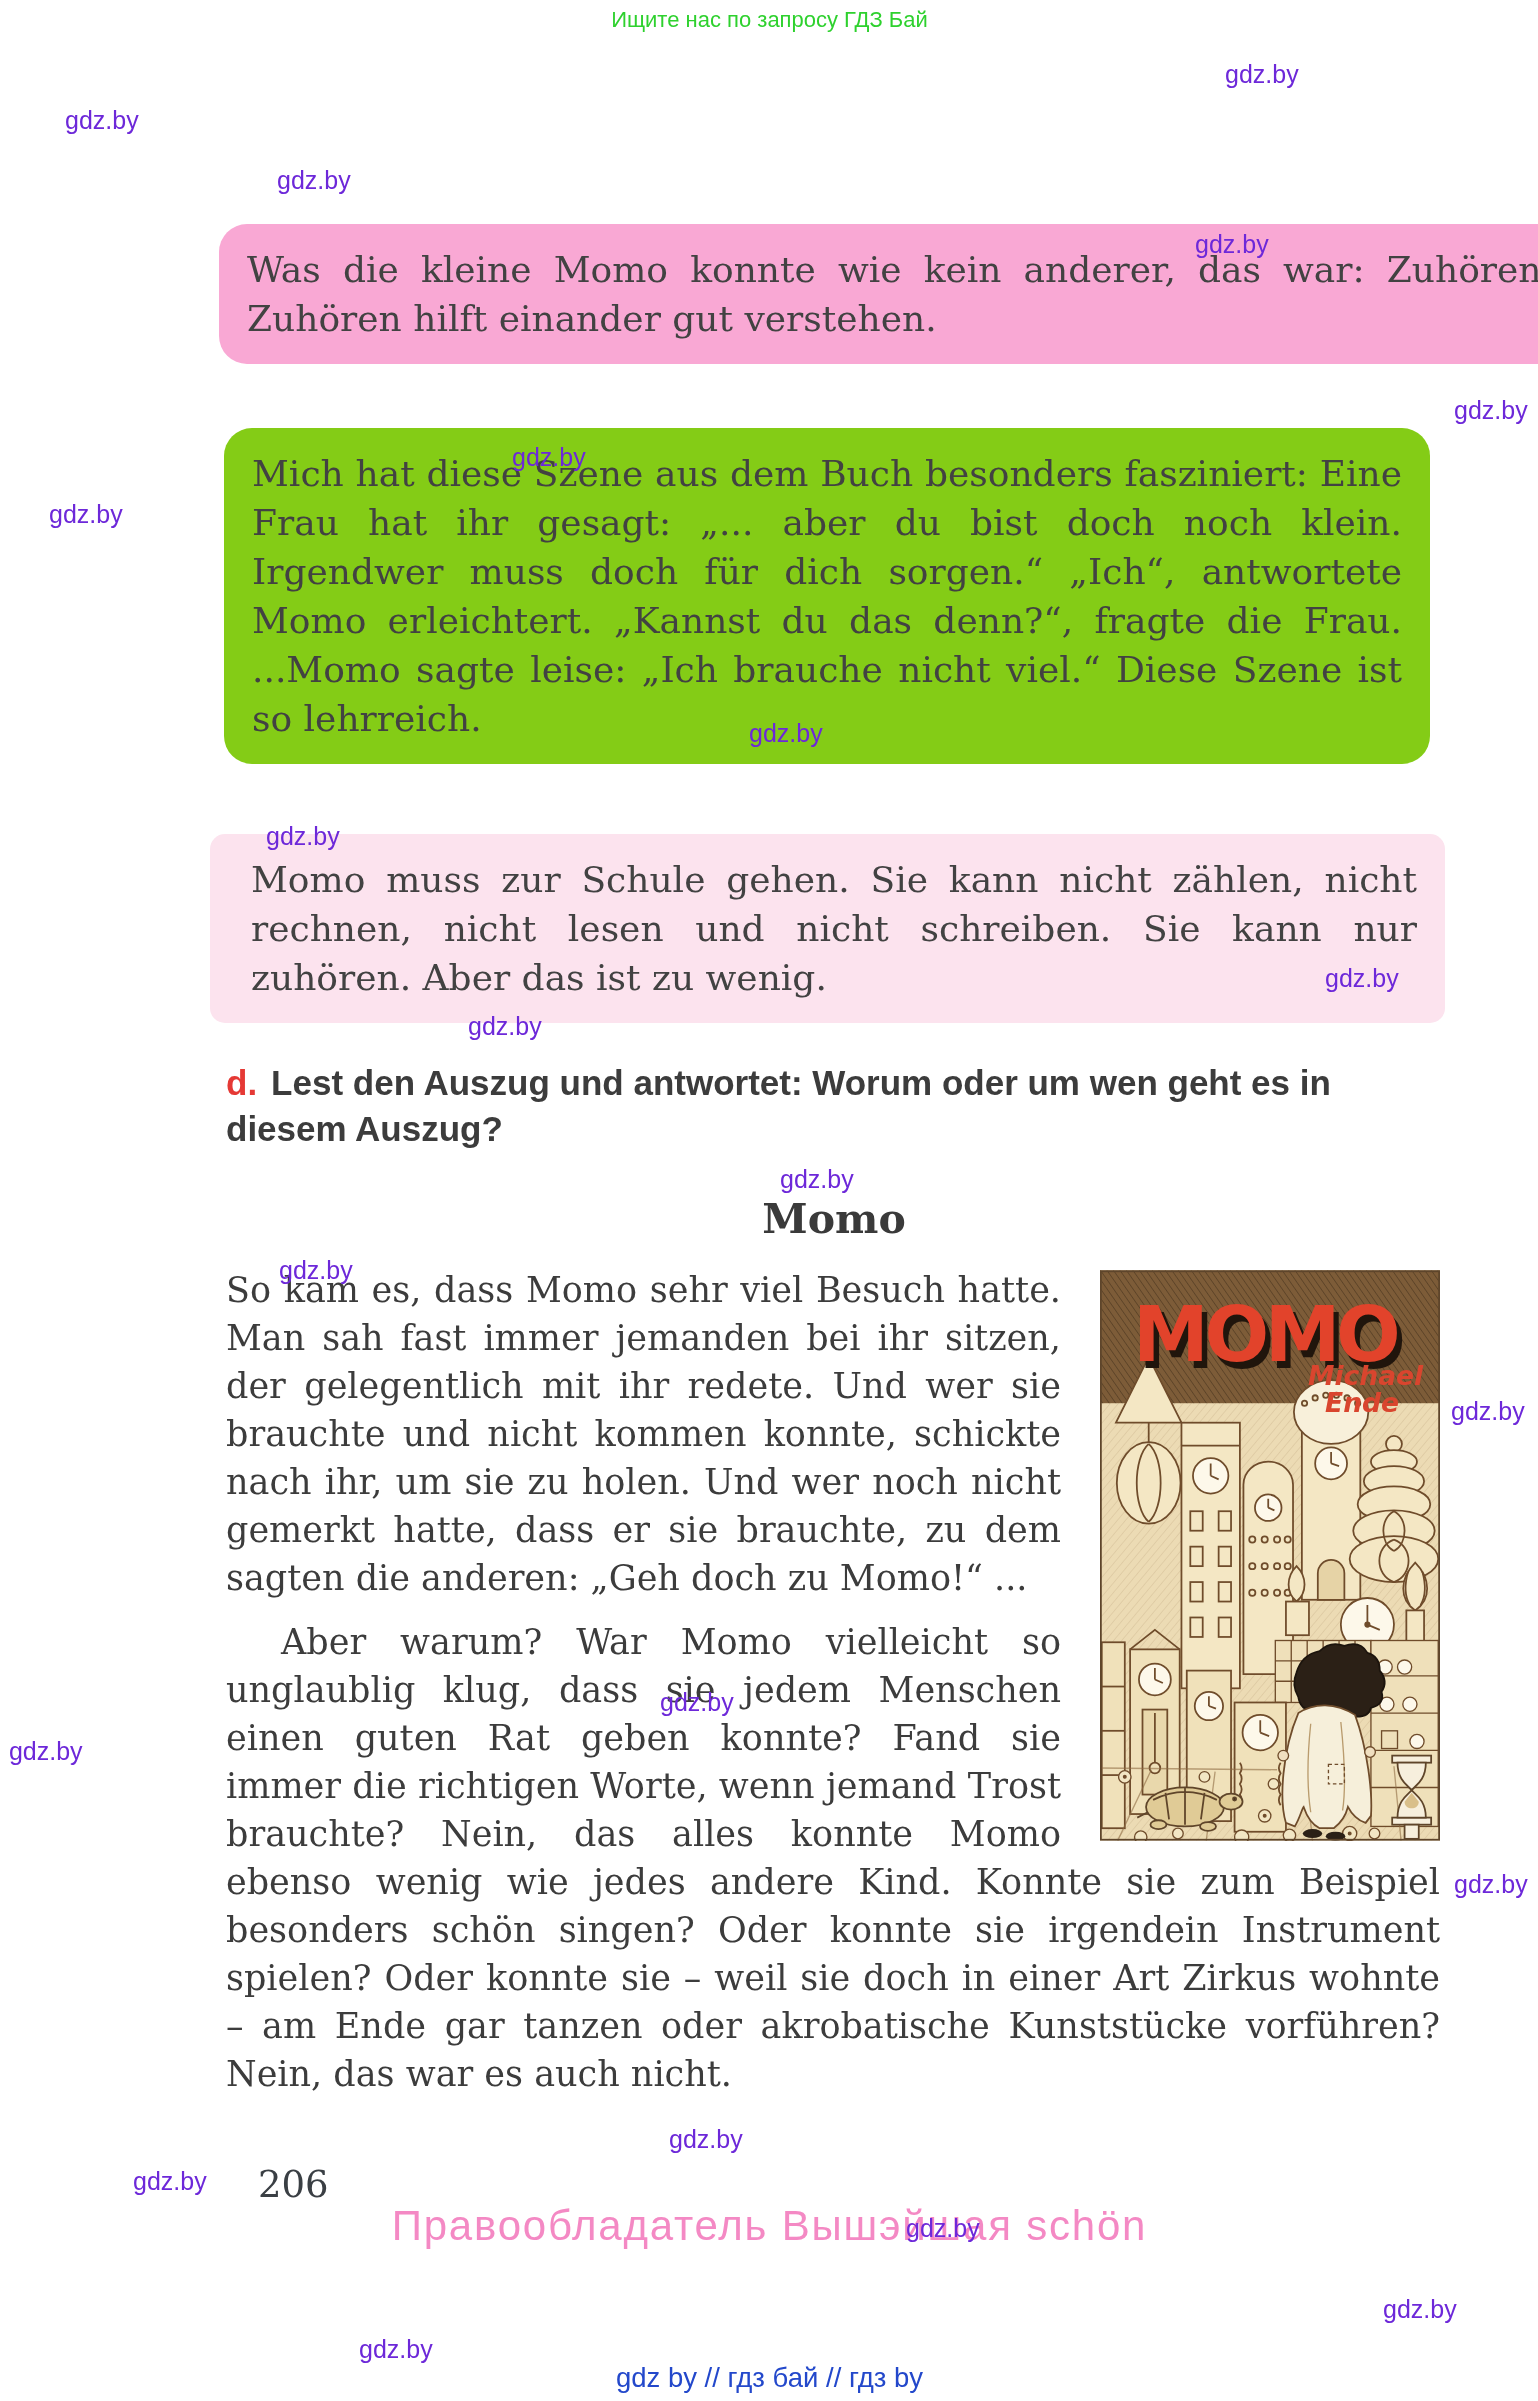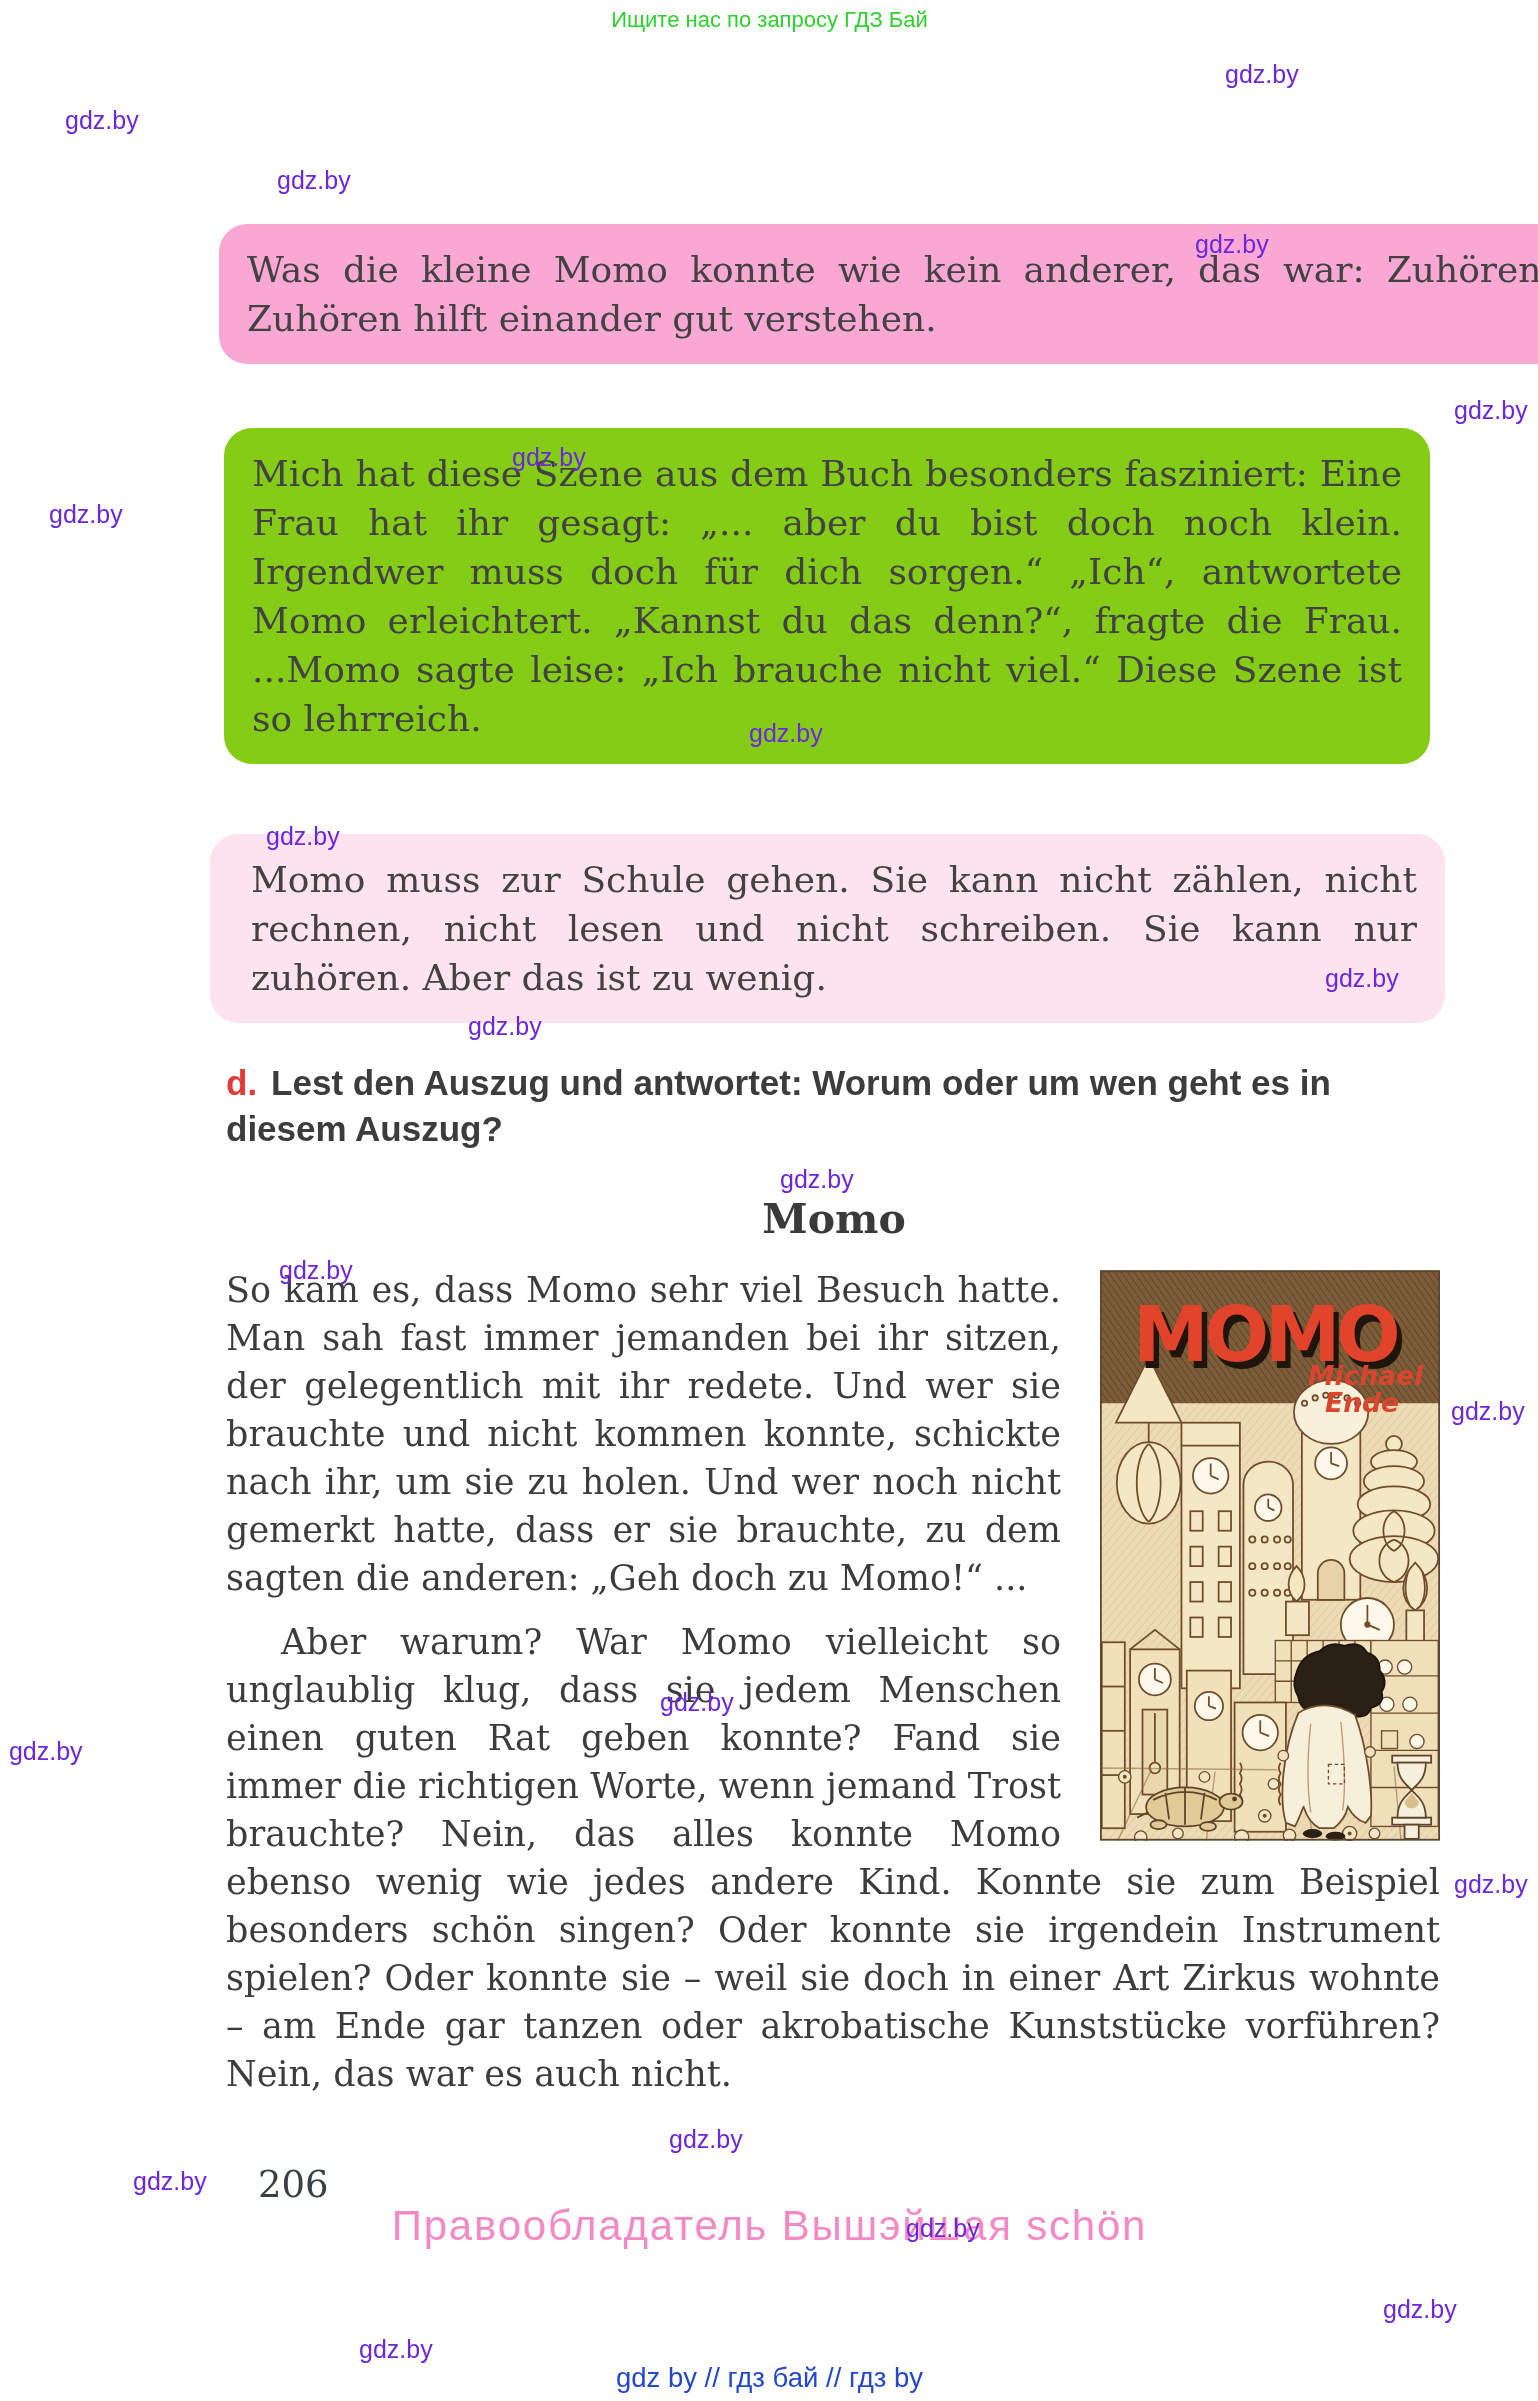--- a/index.html
+++ b/index.html
@@ -18,21 +18,21 @@
     font-size:22px;color:#2ed12e;z-index:5;
   }
   
   .qbox{
     position:absolute;box-sizing:border-box;border-radius:28px;
     font-family:"DejaVu Serif",serif;font-size:36px;line-height:49px;
     color:#424242;text-align:justify;padding:21px 28px;z-index:2;
   }
   .qbox.green {left:219px;top:224px;width:1362px;background:#f9a8d4;}
   .qbox.yellow{left:224px;top:428px;width:1206px;background:#84cc16;}
-  .qbox.pink  {left:210px;top:834px;width:1235px;background:#fce3ee;padding-left:41px;}
+  .qbox.pink  {left:210px;top:834px;width:1235px;background:#fce3ee;padding-left:41px;border-radius:15px;}
   
   .task{
     position:absolute;left:226px;top:1060px;width:1216px;margin:0;
     font-family:"Liberation Sans",sans-serif;font-weight:bold;
     font-size:35px;line-height:46px;color:#3c3c3c;z-index:2;
   }
   .task .marker{color:#e53935;margin-right:14px;}
   
   .excerpt-title{
     position:absolute;left:226px;top:1195px;width:1216px;margin:0;

